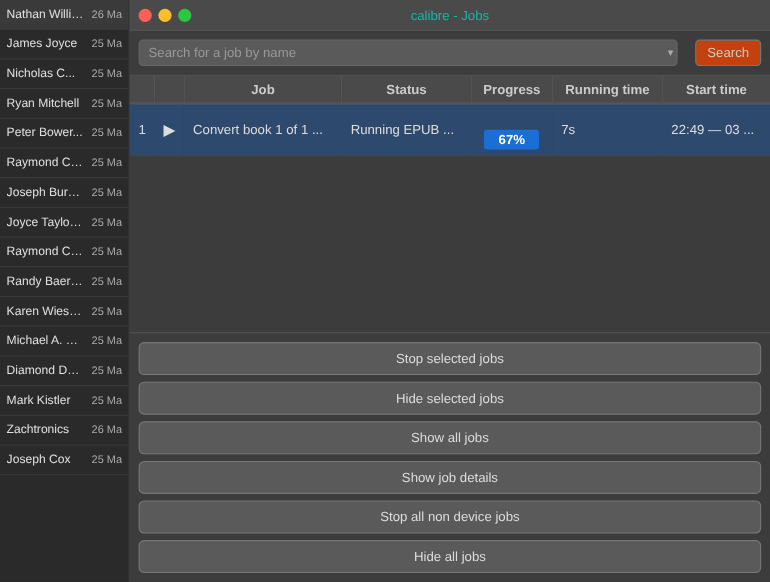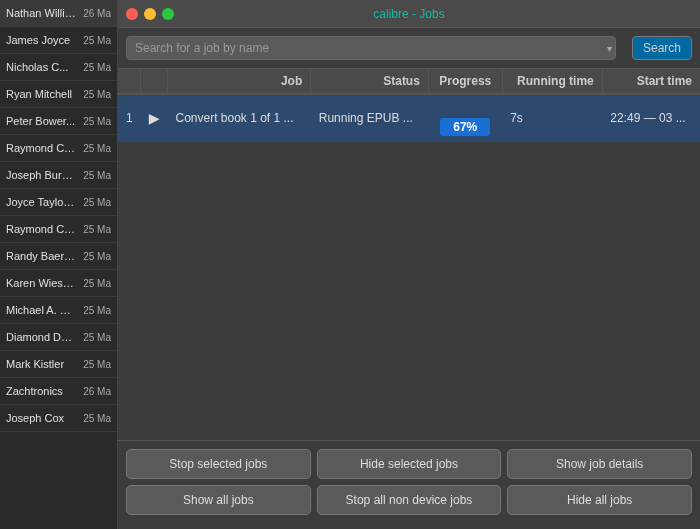--- a/index.html
+++ b/index.html
@@ -119,21 +119,21 @@
       right: 4px;
       top: 50%;
       transform: translateY(-50%);
       color: #aaa;
       font-size: 10px;
       cursor: pointer;
       background: none;
       border: none;
     }
     .search-btn {
-      background: #0369a1;
+      background: #c2410c;
       border: 1px solid #777;
       border-radius: 4px;
       color: #ccc;
       font-size: 12px;
       padding: 4px 10px;
       cursor: pointer;
       white-space: nowrap;
     }
 
     
@@ -148,21 +148,21 @@
       font-size: 12px;
     }
     .job-table thead tr {
       background: #4a4a4a;
       border-bottom: 2px solid #555;
     }
     .job-table thead th {
       color: #ccc;
       font-weight: 600;
       padding: 5px 8px;
-      text-align: right;
+      text-align: center;
       border-right: 1px solid #555;
       font-size: 12px;
     }
     .job-table thead th:last-child { border-right: none; }
     .job-table thead th.progress-col { text-align: center; }
     .job-table tbody tr {
       border-bottom: 1px solid #454545;
     }
     .job-table tbody tr.selected {
       background: #2d4a6e;
@@ -201,21 +201,21 @@
       font-size: 12px;
       font-weight: bold;
     }
 
     
     .buttons-section {
       background: #3c3c3c;
       border-top: 1px solid #555;
       padding: 8px;
       display: grid;
-      grid-template-columns: 1fr 1fr 1fr;
+      grid-template-columns: 1fr;
       grid-template-rows: auto auto auto;
       gap: 6px;
     }
     .action-btn {
       background: #5a5a5a;
       border: 1px solid #777;
       border-radius: 5px;
       color: #ddd;
       font-size: 12px;
       padding: 7px 10px;
@@ -342,18 +342,18 @@
       <td>7s</td>
       <td>22:49 — 03 ...</td>
     </tr>
         </tbody>
     </table>
   </div>
 
   <div class="buttons-section">
     <button class="action-btn">Stop selected jobs</button>
     <button class="action-btn">Hide selected jobs</button>
+    <button class="action-btn">Show all jobs</button>
     <button class="action-btn">Show job details</button>
-    <button class="action-btn">Show all jobs</button>
     <button class="action-btn">Stop all non device jobs</button>
     <button class="action-btn">Hide all jobs</button>
   </div>
 </div>
 
 </body></html>

